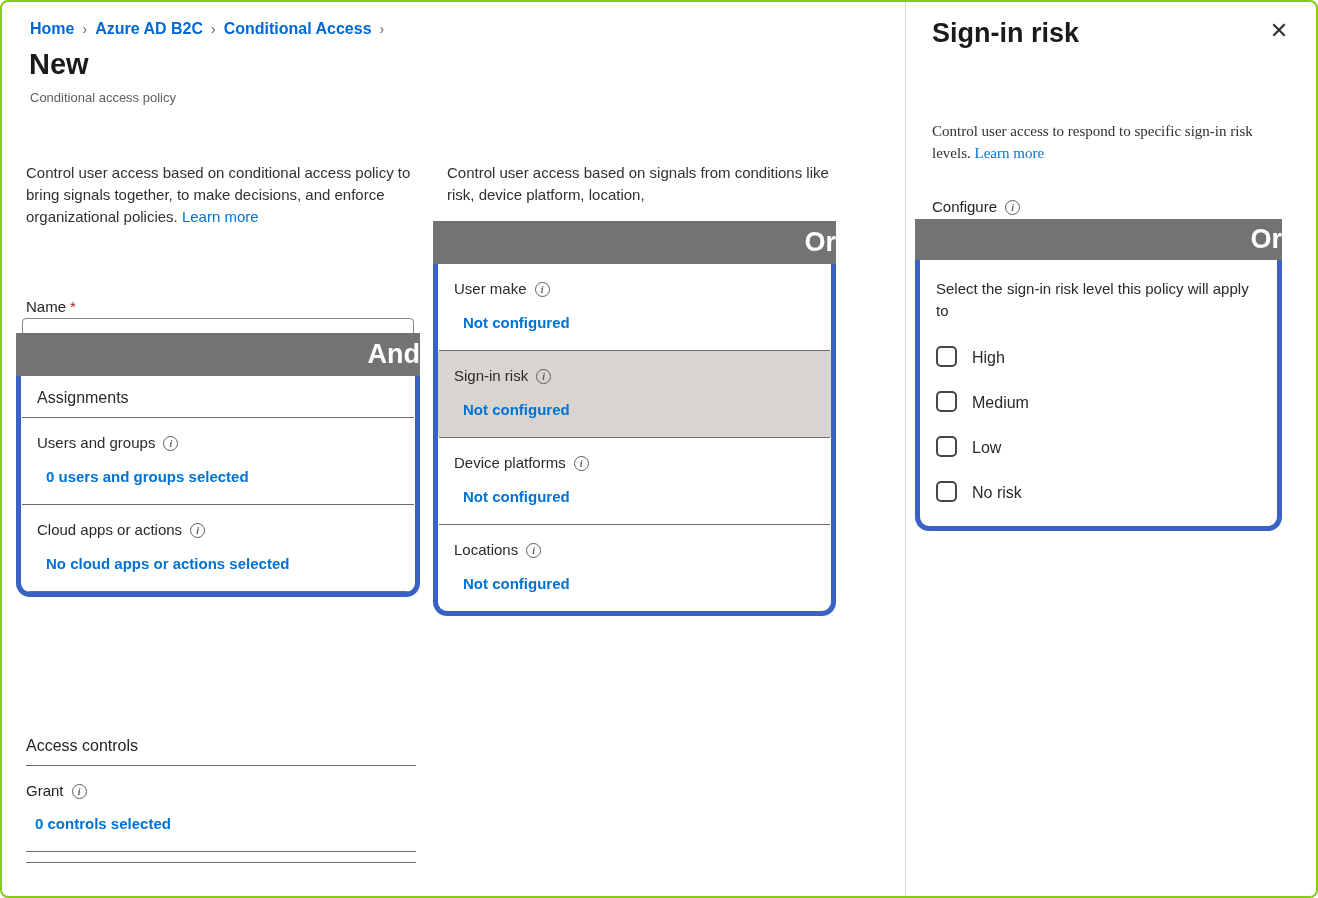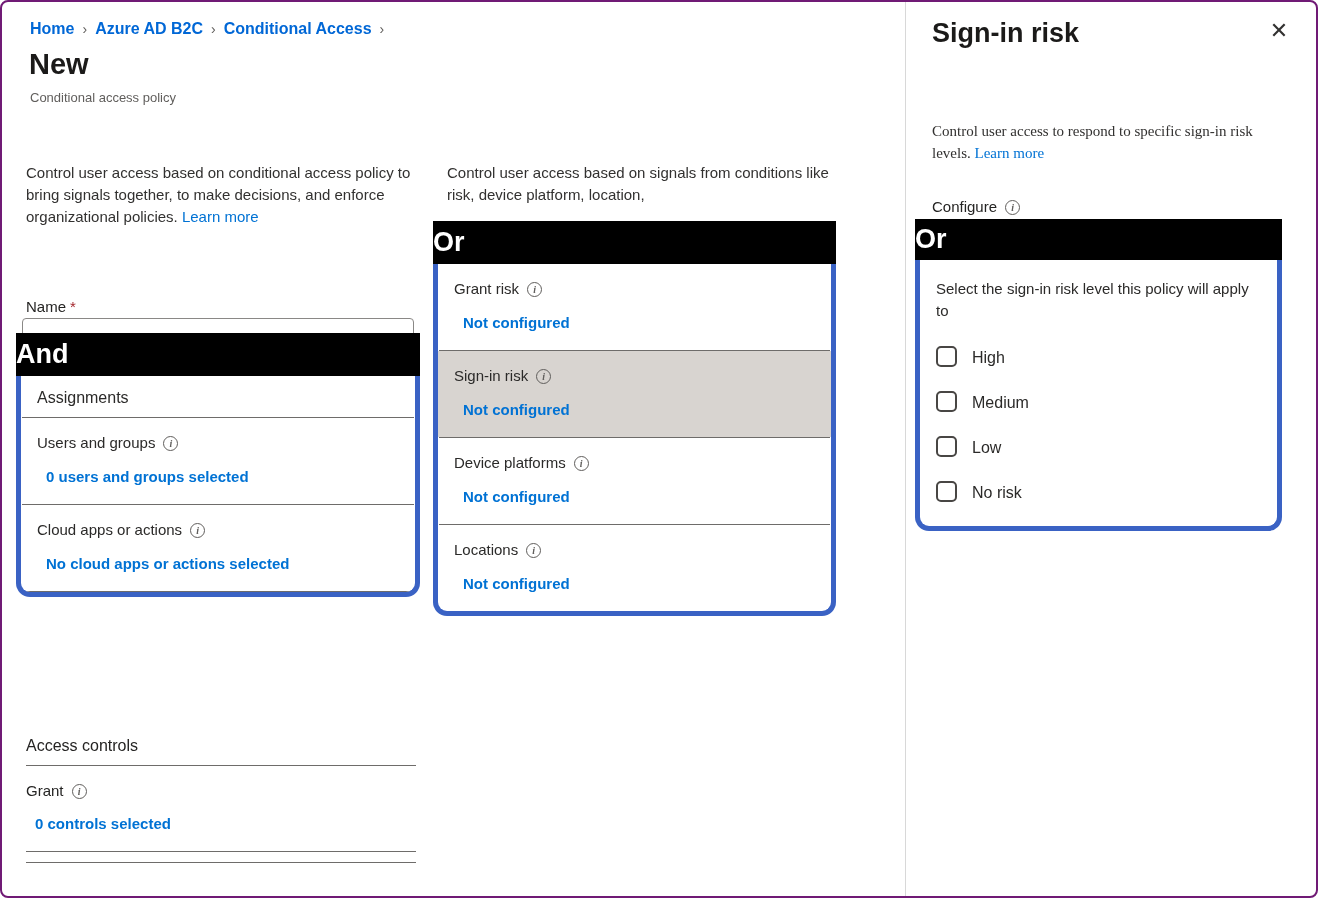--- a/index.html
+++ b/index.html
@@ -1,21 +1,21 @@
 <!DOCTYPE html>
 <html><head>
 <meta charset="utf-8">
 <style>
   * { margin:0; padding:0; box-sizing:border-box; }
   html,body { background:#fff; }
   body { font-family:"Liberation Sans", sans-serif; color:#252423; }
 
   .frame {
     position:relative; width:1318px; height:898px;
-    border:2px solid #701a75; border-radius:8px;
+    border:2px solid #84cc16; border-radius:8px;
     background:#fff; overflow:hidden;
   }
 
   
   .breadcrumb { position:absolute; left:28px; top:18px; font-size:16px; display:flex; align-items:center; }
   .breadcrumb a { color:#0067d6; text-decoration:none; font-weight:600; cursor:pointer; }
   .crumb-sep { color:#605e5c; font-size:14px; padding:0 8px; }
   .page-title { position:absolute; left:27px; top:46px; font-size:29px; font-weight:700; color:#1b1a19; }
   .page-subtitle { position:absolute; left:28px; top:88px; font-size:13px; color:#605e5c; }
 
@@ -37,21 +37,21 @@
   .req { color:#a4262c; margin-left:4px; }
   .name-input {
     position:absolute; left:20px; top:316px; width:392px; height:30px;
     border:1px solid #8a8886; border-radius:4px; background:#fff; font-size:14px; padding:0 8px;
     font-family:"Liberation Sans", sans-serif;
   }
 
   
   .annotation { position:absolute; z-index:5; }
   .ann-header {
-    background:#000000; color:#fff; text-align:left;
+    background:#737373; color:#fff; text-align:right;
     font-size:27px; font-weight:600; height:43px; line-height:43px;
   }
   .ann-body {
     background:#fff; border:5px solid #3a62c4; border-top:none;
     border-radius:0 0 14px 14px; overflow:hidden;
   }
   .and-box { left:14px; top:331px; width:404px; }
   .or-box-mid { left:431px; top:219px; width:403px; }
   .or-box-right { left:913px; top:217px; width:367px; }
   .or-box-right .ann-header { height:41px; line-height:41px; }
@@ -158,21 +158,21 @@
     </div>
   </div>
 
   <p class="desc mid-desc">Control user access based on signals from conditions like risk, device platform, location,</p>
 
   <div class="annotation or-box-mid">
     <div class="ann-header">Or</div>
     <div class="ann-body">
 
       <div class="rowitem">
-        <span class="rowlabel">Grant risk</span><span class="info-icon">i</span>
+        <span class="rowlabel">User make</span><span class="info-icon">i</span>
         <br><a class="link">Not configured</a>
       </div>
       <div class="row-divider"></div>
 
       <div class="rowitem highlight">
         <span class="rowlabel">Sign-in risk</span><span class="info-icon">i</span>
         <br><a class="link">Not configured</a>
       </div>
       <div class="row-divider"></div>
 

